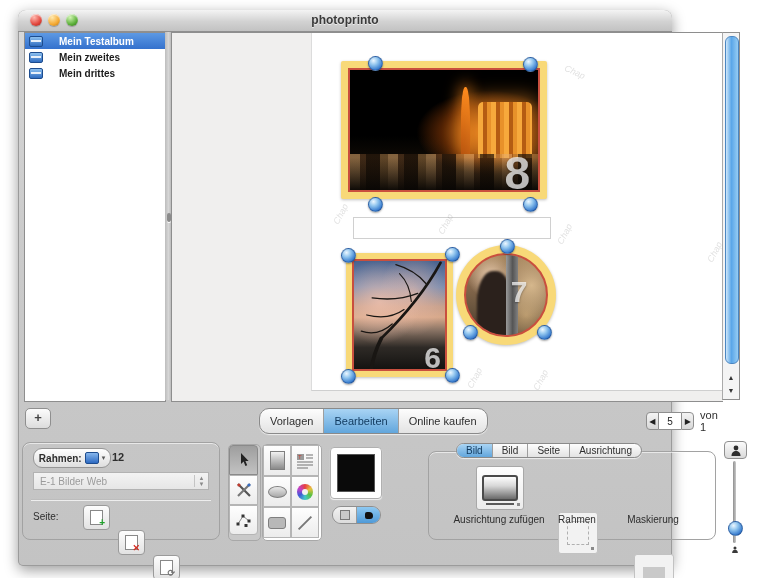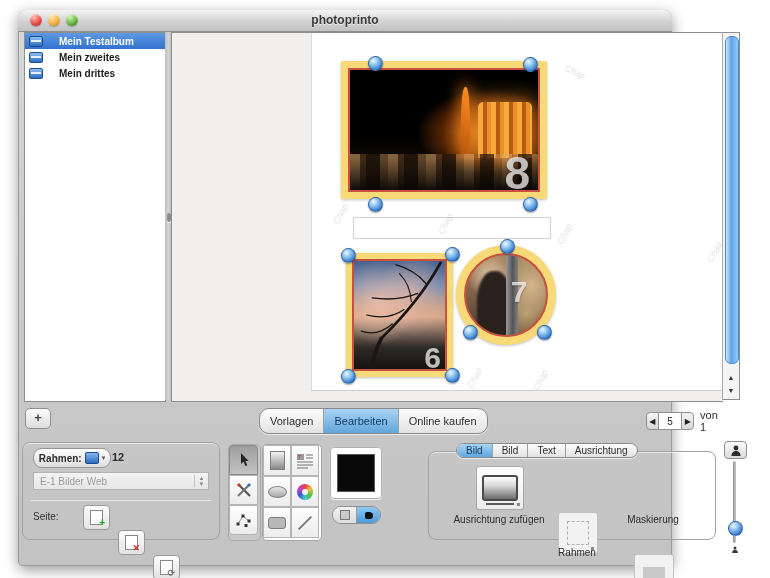--- a/index.html
+++ b/index.html
@@ -344,35 +344,35 @@
     </div>
     <div class="fs r">
       <span class="fs-blob"></span>
     </div>
   </div>
 
   <div class="abs groupbox" style="left:410px;top:441px;width:286px;height:87px;"></div>
   <div class="abs pillseg insp-tabs" style="left:438px;top:433px;">
     <div class="seg sel">Bild</div>
     <div class="seg">Bild</div>
-    <div class="seg">Text</div>
+    <div class="seg">Seite</div>
     <div class="seg">Ausrichtung</div>
   </div>
 
   <div class="abs iconbig" style="left:458px;top:456px;width:46px;height:42px;">
     <span class="monitor"></span>
     <span class="corner-dot"></span>
   </div>
   <div class="abs btnlabel" style="left:425px;top:504px;width:112px;">Ausrichtung zufügen</div>
 
   <div class="abs iconbig dis" style="left:540px;top:458px;width:38px;height:40px;">
     <span class="dash-ico"></span>
     <span class="corner-dot"></span>
   </div>
-  <div class="abs btnlabel" style="left:527px;top:504px;width:64px;margin-top:33px;">Rahmen</div>
+  <div class="abs btnlabel" style="left:527px;top:504px;width:64px;">Rahmen</div>
 
   <div class="abs iconbig dis" style="left:616px;top:458px;width:38px;height:40px;">
     <span class="mask-ico"></span>
 
   </div>
   <div class="abs btnlabel" style="left:597px;top:504px;width:76px;">Maskierung</div>
 
   <div class="abs" id="size-top-btn" style="left:706px;top:431px;width:21px;height:16px;">
     <svg class="person" width="12" height="11" viewBox="0 0 12 11">
       <circle cx="6" cy="3" r="2.4" fill="#2e2e2e"></circle>

